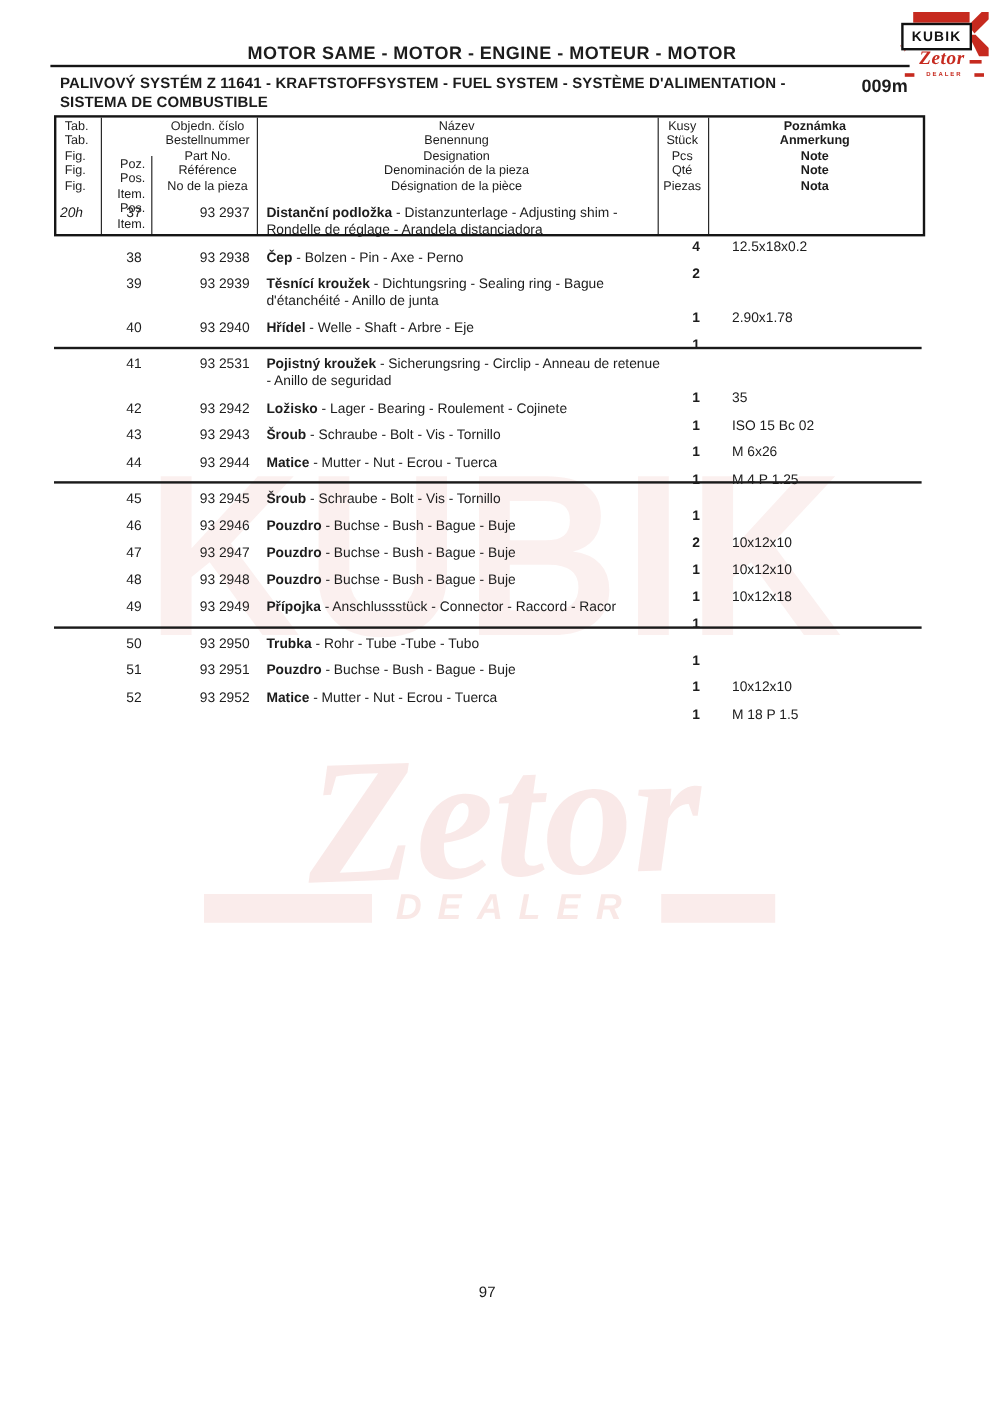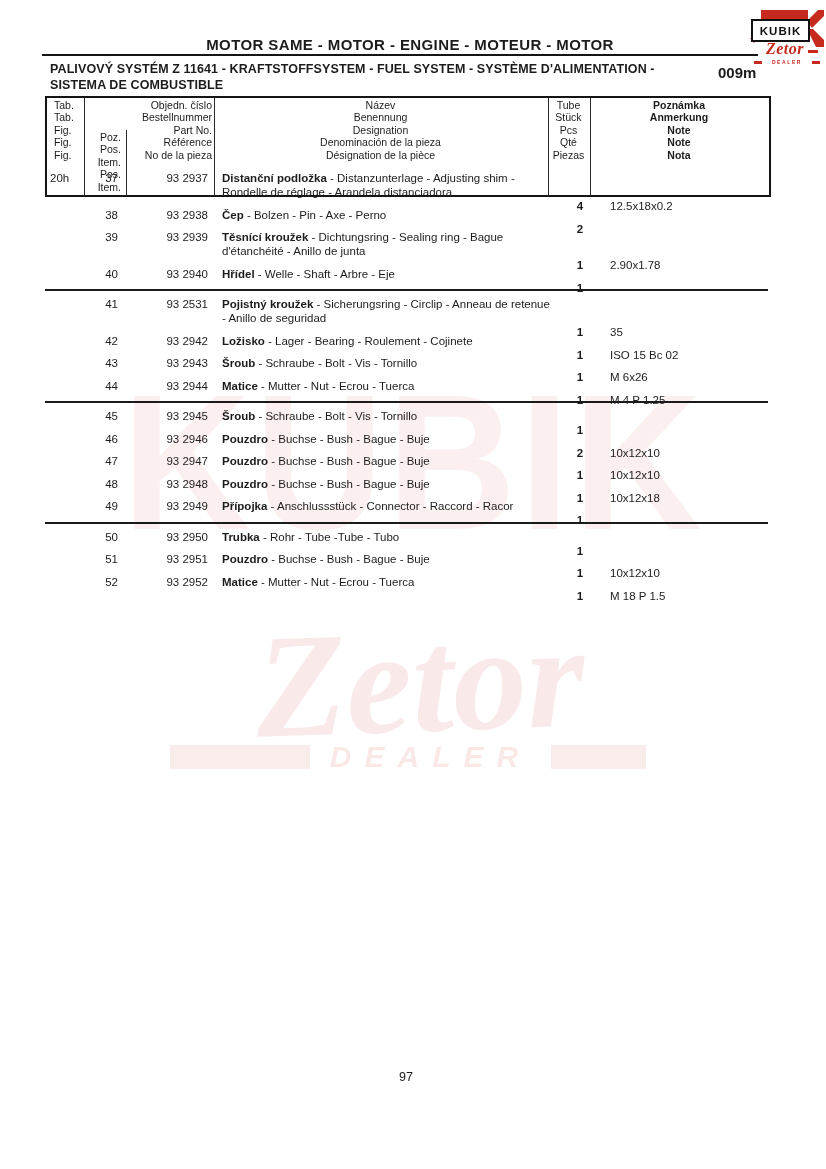--- a/index.html
+++ b/index.html
@@ -74,28 +74,28 @@
   .thead{
     position:absolute;left:45px;top:96px;width:722px;
     border:2px solid #151515;display:grid;
     grid-template-columns:38px 42px 88px 334px 42px auto;
     font-size:10.5px;line-height:12.4px;background:transparent;
   }
   .thead .cell{padding:1px 2px 2px 0;border-right:1.3px solid #2a2a2a;}
   .thead .cell:last-child{border-right:none;font-weight:bold;}
   .cell.tab{padding-left:7px;text-align:left;}
   .cell.poz{text-align:right;padding-right:5px;margin-top:32px;}
-  .cell.pn{padding-left:7px;text-align:right;}
+  .cell.pn{padding-left:7px;text-align:center;}
   .cell.name{text-align:center;}
   .cell.qty{text-align:center;}
   .cell.note{text-align:center;}
   
   .tbody{position:absolute;left:0;top:171px;width:826px;font-size:11.5px;line-height:14px;}
   .row{position:relative;margin-bottom:8.5px;min-height:14px;}
-  .c-tab{position:absolute;left:50px;}
+  .c-tab{position:absolute;left:50px;font-style:italic;}
   .c-poz{position:absolute;left:84px;width:34px;text-align:right;}
   .c-pn{position:absolute;left:141px;width:67px;text-align:right;}
   .c-name{display:block;margin-left:222px;width:333px;}
   .name-cs{font-weight:bold;}
   .c-qty{position:absolute;left:561px;width:38px;text-align:center;font-weight:bold;}
   .c-note{position:absolute;left:610px;}
   .sep{border-top:2px solid #1a1a1a;width:723px;margin:0 0 6px 45px;height:0;}
   
   .page-num{position:absolute;top:1070px;left:0;width:812px;text-align:center;font-size:12.5px;}
 </style>
@@ -158,21 +158,21 @@
       <div>No de la pieza</div>
     </div>
     <div class="cell name">
       <div>Název</div>
       <div>Benennung</div>
       <div>Designation</div>
       <div>Denominación de la pieza</div>
       <div>Désignation de la pièce</div>
     </div>
     <div class="cell qty">
-      <div>Tube</div>
+      <div>Kusy</div>
       <div>Stück</div>
       <div>Pcs</div>
       <div>Qté</div>
       <div>Piezas</div>
     </div>
     <div class="cell note">
       <div>Poznámka</div>
       <div>Anmerkung</div>
       <div>Note</div>
       <div>Note</div>

